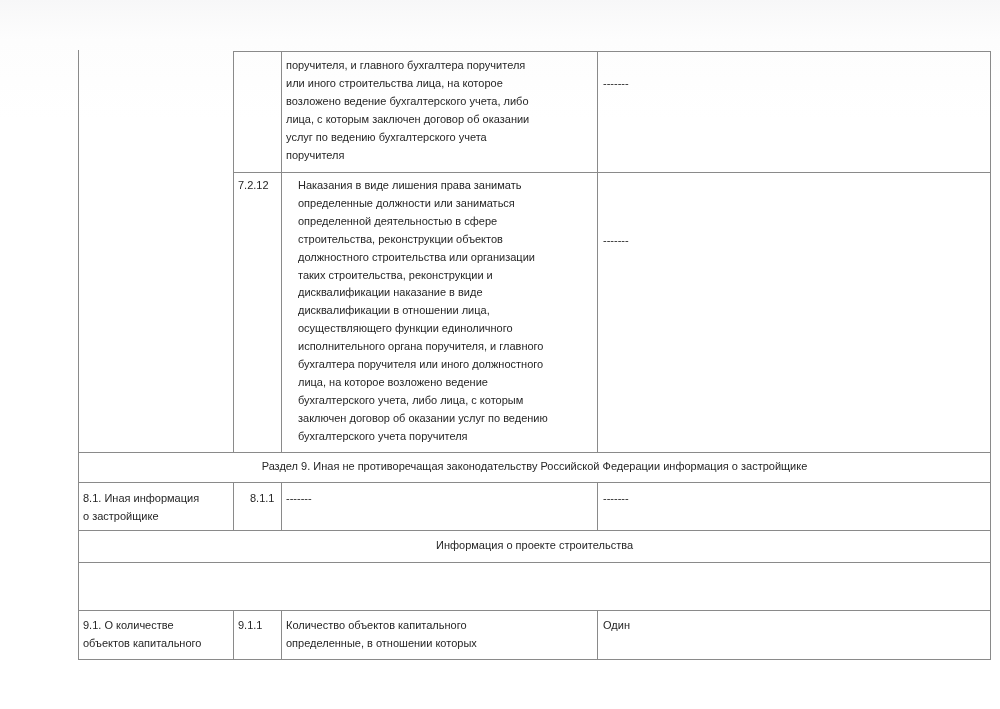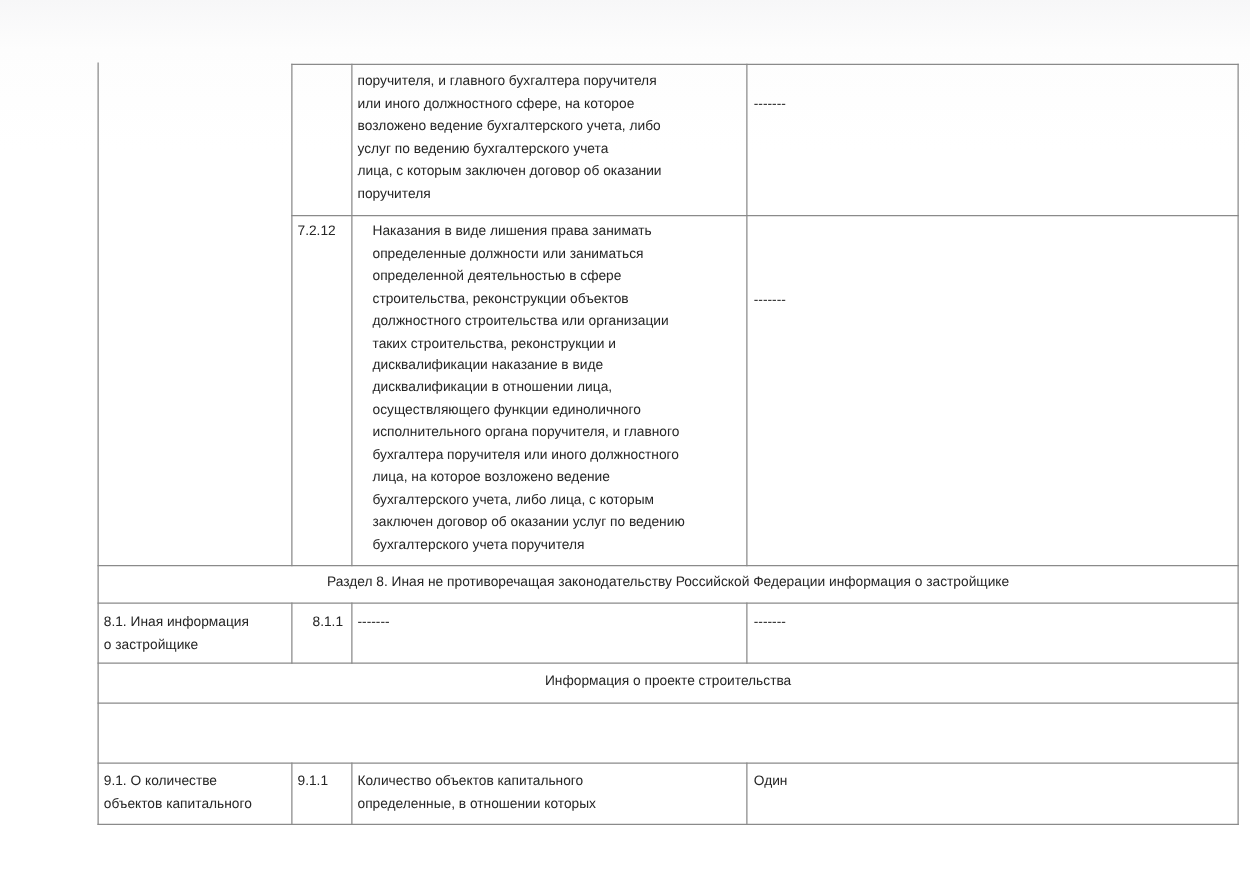--- a/index.html
+++ b/index.html
@@ -74,24 +74,24 @@
   <div class="line h" style="left:78px; top:610px; width:913px;"></div>
 
   <div class="line v" style="left:233px; top:610px; height:50px;"></div>
   <div class="line v" style="left:281px; top:610px; height:50px;"></div>
   <div class="line v" style="left:597px; top:610px; height:50px;"></div>
 
   <div class="line h" style="left:78px; top:659px; width:913px;"></div>
 
   <div class="txt block" style="left:286px; top:57px;">
     <div>поручителя, и главного бухгалтера поручителя</div>
-    <div>или иного должностного сфере, на которое</div>
+    <div>или иного строительства лица, на которое</div>
     <div>возложено ведение бухгалтерского учета, либо</div>
+    <div>лица, с которым заключен договор об оказании</div>
     <div>услуг по ведению бухгалтерского учета</div>
-    <div>лица, с которым заключен договор об оказании</div>
     <div>поручителя</div>
   </div>
   <div class="txt" style="left:603px; top:75px;">-------</div>
 
   <div class="txt" style="left:238px; top:177px;">7.2.12</div>
   <div class="txt block" style="left:298px; top:177px;">
     <div>Наказания в виде лишения права занимать</div>
     <div>определенные должности или заниматься</div>
     <div>определенной деятельностью в сфере</div>
     <div>строительства, реконструкции объектов</div>
@@ -102,21 +102,21 @@
     <div>осуществляющего функции единоличного</div>
     <div>исполнительного органа поручителя, и главного</div>
     <div>бухгалтера поручителя или иного должностного</div>
     <div>лица, на которое возложено ведение</div>
     <div>бухгалтерского учета, либо лица, с которым</div>
     <div>заключен договор об оказании услуг по ведению</div>
     <div>бухгалтерского учета поручителя</div>
   </div>
   <div class="txt" style="left:603px; top:232px;">-------</div>
 
-  <div class="txt center" style="left:79px; width:911px; top:458px;">Раздел 8. Иная не противоречащая законодательству Российской Федерации информация о застройщике</div>
+  <div class="txt center" style="left:79px; width:911px; top:458px;">Раздел 9. Иная не противоречащая законодательству Российской Федерации информация о застройщике</div>
 
   <div class="txt block" style="left:83px; top:490px;">
     <div>8.1. Иная информация</div>
     <div>о застройщике</div>
   </div>
   <div class="txt" style="left:238px; top:490px;margin-left:12px;">8.1.1</div>
   <div class="txt" style="left:286px; top:490px;">-------</div>
   <div class="txt" style="left:603px; top:490px;">-------</div>
 
   <div class="txt center" style="left:79px; width:911px; top:537px;">Информация о проекте строительства</div>

